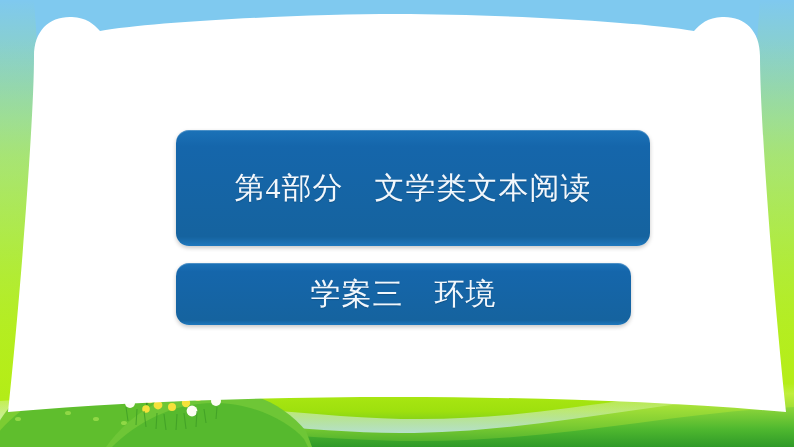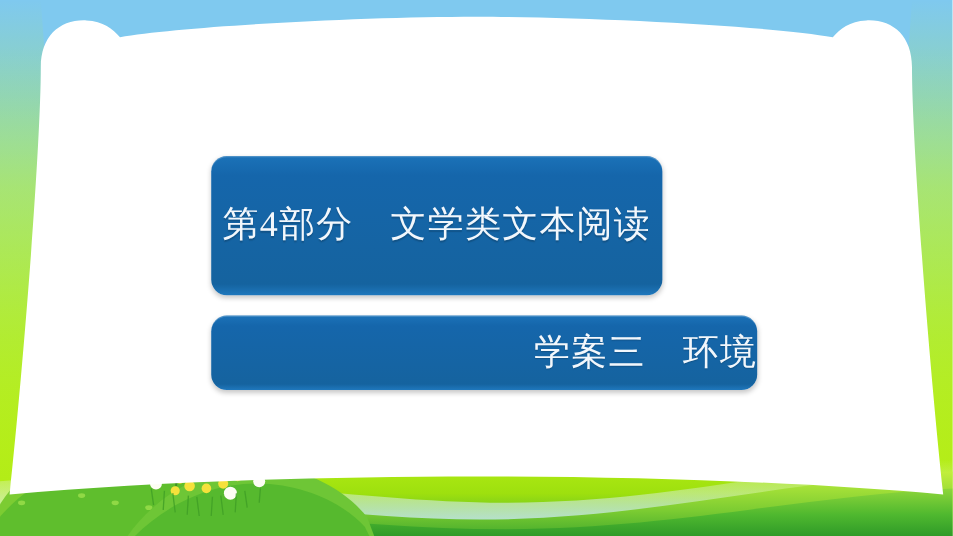--- a/index.html
+++ b/index.html
@@ -81,29 +81,28 @@
     box-sizing: border-box;
     display: flex;
     flex-direction: column;
     align-items: center;
     justify-content: center;
   }
 
   #box-main {
     left: 176px;
     top: 130px;
-    width: 376px;
+    width: 474px;
     height: 116px;
   }
   #box-sub {
     left: 176px;
     top: 263px;
     width: 455px;
     height: 62px;
-    align-items: flex-end;
   }
 
   .title-line {
     color: #f2f7fc;
     font-family: "Liberation Serif", "DejaVu Serif", serif;
     font-size: 30px;
     line-height: 1.42;
     letter-spacing: 1px;
     white-space: pre;
     text-shadow: 0 1px 1px rgba(0,0,0,0.18);

